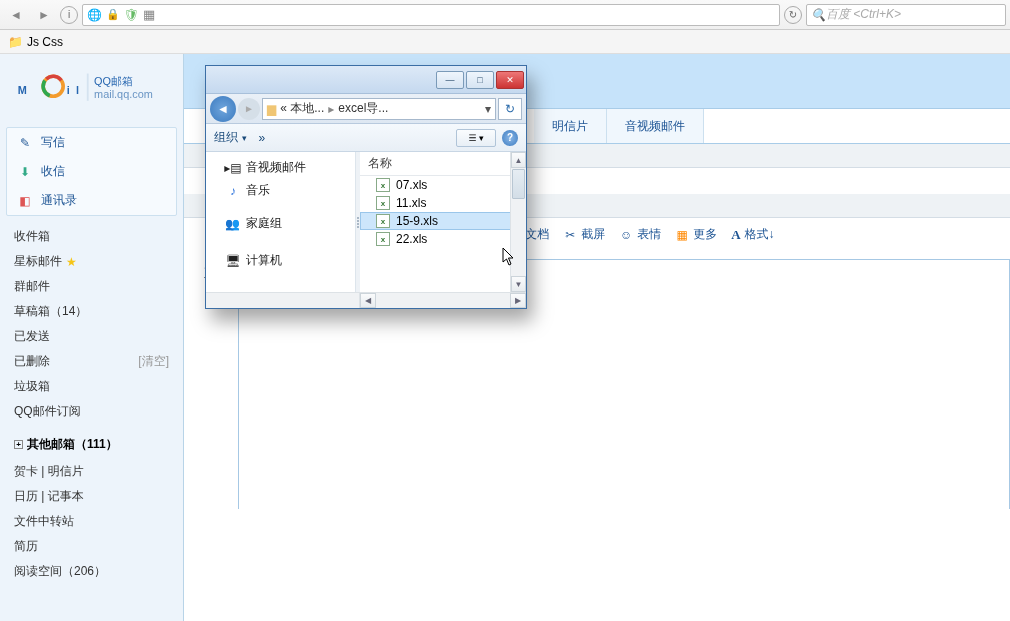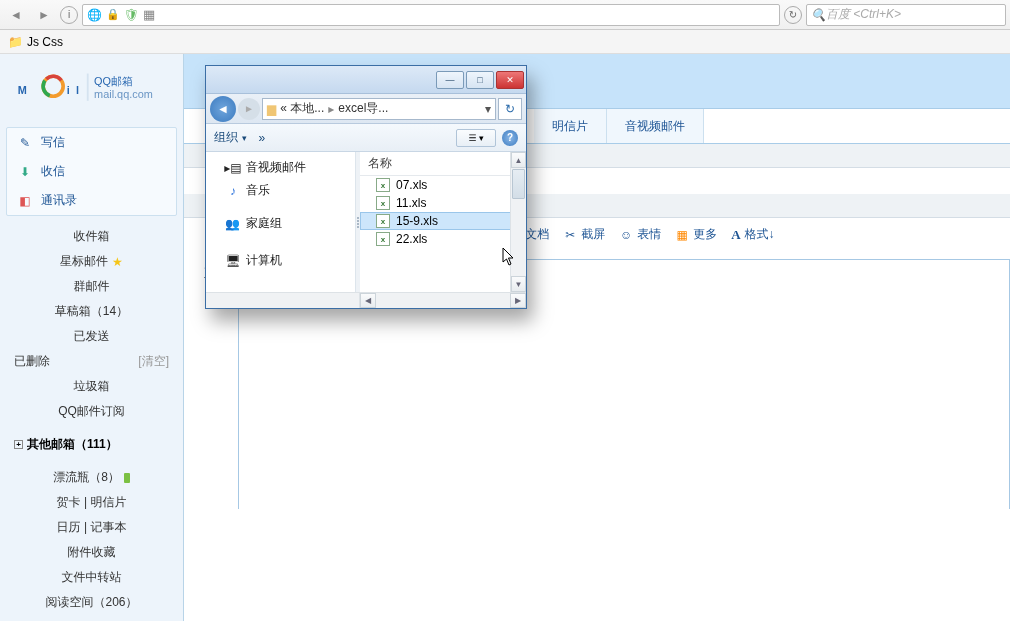--- a/index.html
+++ b/index.html
@@ -19,21 +19,21 @@
 
 
 .mail-area { display: flex; height: calc(100% - 54px); }
 .logo-area { padding: 15px 10px; }
 .logo-svg { width: 170px; height: 40px; }
 .sidebar { width: 184px; background: #edf4fb; border-right: 1px solid #b8d4e8; }
 .action-block { background: #f6fafe; border: 1px solid #cce0ef; margin: 0 6px 8px 6px; border-radius: 2px; }
 .action-item { display: flex; align-items: center; padding: 6px 10px; gap: 8px; color: #1d5494; cursor: pointer; }
 .action-item .icon { width: 16px; text-align: center; }
 .folder-block { padding: 0 14px; }
-.folder-item { padding: 4px 0; color: #333; cursor: pointer; display: flex; align-items: center; justify-content: center; }
+.folder-item { padding: 4px 0; color: #333; cursor: pointer; display: flex; align-items: center; }
 .folder-item .star { color: #f5c518; margin-left: 4px; }
 .folder-item .clear { color: #999; margin-left: auto; }
 .folder-item .green-dot { width: 6px; height: 10px; background: #7bc043; margin-left: 4px; border-radius: 1px; }
 .group-header { padding: 6px 0; color: #000; font-weight: bold; cursor: pointer; display: flex; align-items: center; gap: 4px; margin-top: 6px; }
 .plus-box { width: 9px; height: 9px; border: 1px solid #888; font-size: 8px; line-height: 7px; text-align: center; }
 
 .content { flex: 1; background: #fff; position: relative; }
 .header-band { height: 55px; background: #c6e3fa; border-bottom: 1px solid #a8cce8; }
 .tab-row { height: 35px; display: flex; align-items: center; padding-left: 350px; gap: 0; border-bottom: 1px solid #a8cce8; }
 .tab-btn { padding: 8px 18px; color: #1d5494; border-right: 1px solid #cce0ef; background: #f0f7fd; height: 100%; display: flex; align-items: center; cursor: pointer; }
@@ -159,35 +159,31 @@
       <div class="folder-item">
           <span>垃圾箱</span>
         </div>
       <div class="folder-item">
           <span>QQ邮件订阅</span>
         </div>
       <div class="group-header">
           <span class="plus-box">+</span>
           <span>其他邮箱（111）</span>
         </div>
-      <div class="folder-item" style="margin-top:6px">
-          <span>漂流瓶（8）</span>
-          <span class="green-dot"></span>
-        </div>
       <div class="folder-item">
           <span>贺卡 | 明信片</span>
         </div>
       <div class="folder-item">
           <span>日历 | 记事本</span>
         </div>
       <div class="folder-item">
-          <span>附件收藏</span>
-        </div>
-      <div class="folder-item">
           <span>文件中转站</span>
+        </div>
+      <div class="folder-item">
+          <span>简历</span>
         </div>
       <div class="folder-item">
           <span>阅读空间（206）</span>
         </div>
     </div>
   </div>
 
   <div class="content">
     <div class="header-band"></div>
     <div class="tab-row">

